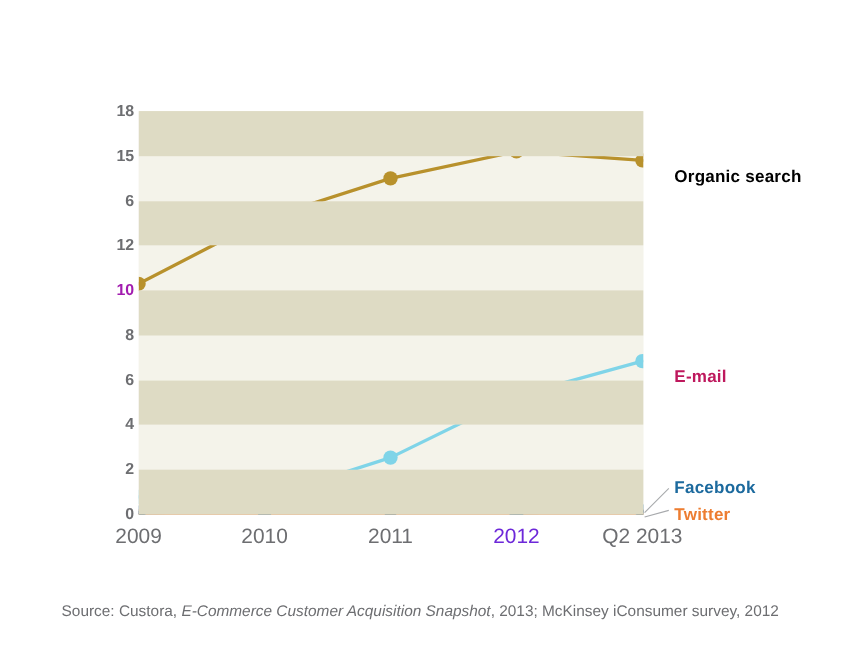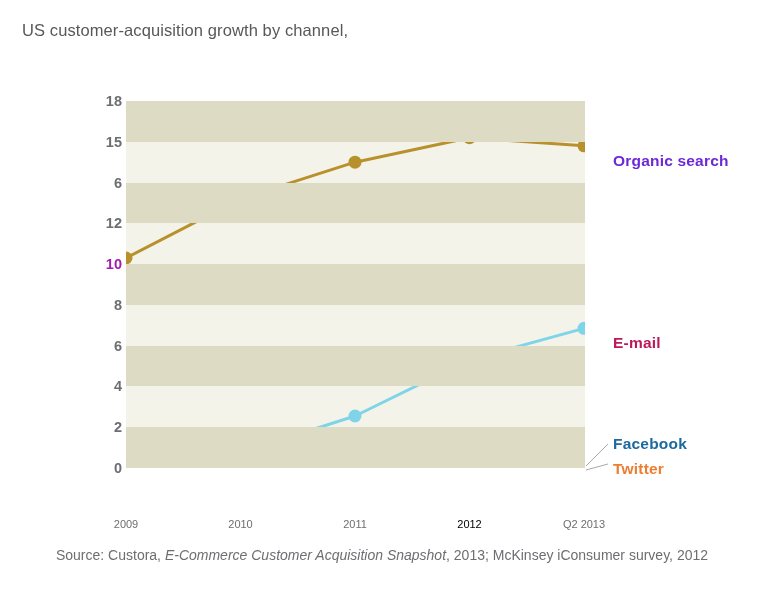--- a/index.html
+++ b/index.html
@@ -74,25 +74,24 @@
   #x-axis {
     position: absolute;
     left: 126px;
     top: 478px;
     width: 459px;
     height: 24px;
   }
   .x-tick {
     position: absolute;
     top: 0;
-    font-size: 11px;
+    font-size: 19px;
     color: #6d6e71;
     transform: translateX(-50%);
     white-space: nowrap;
-    margin-top: 40px;
   }
 
   
   .series-label {
     position: absolute;
     font-size: 15.5px;
     font-weight: bold;
     white-space: nowrap;
     letter-spacing: 0.2px;
   }
@@ -109,21 +108,20 @@
     text-align: center;
   }
   #source-note .src-em { font-style: italic; }
 
   svg { display: block; }
 </style>
 </head>
 <body>
 
 <div id="chart-title">
-  <span class="title-line">US customer-acquisition growth by channel,</span>
 </div>
 
 <div id="figure">
 
   <div id="plot-area">
     <div id="bands">
         <div class="band" style="top: 326.222px; height: 40.7778px; background: rgb(222, 219, 196);"></div>
         <div class="band" style="top: 244.667px; height: 40.7778px; background: rgb(222, 219, 196);"></div>
         <div class="band" style="top: 163.111px; height: 40.7778px; background: rgb(222, 219, 196);"></div>
         <div class="band" style="top: 81.5556px; height: 40.7778px; background: rgb(222, 219, 196);"></div>
@@ -172,25 +170,25 @@
       <div class="y-tick" style="top: 163.111px; color: #a21caf;">10</div>
       <div class="y-tick" style="top: 122.333px; color: rgb(109, 110, 113);">12</div>
       <div class="y-tick" style="top: 81.5556px; color: rgb(109, 110, 113);">6</div>
       <div class="y-tick" style="top: 40.7778px; color: rgb(109, 110, 113);">15</div>
       <div class="y-tick" style="top: 0px; color: rgb(109, 110, 113);">18</div>
     </div>
   <div id="x-axis">
       <div class="x-tick" style="left: 0px; color: rgb(109, 110, 113);">2009</div>
       <div class="x-tick" style="left: 114.5px; color: rgb(109, 110, 113);">2010</div>
       <div class="x-tick" style="left: 229px; color: rgb(109, 110, 113);">2011</div>
-      <div class="x-tick" style="left: 343.5px; color: #000000;">2012</div>
+      <div class="x-tick" style="left: 343.5px; color: #6d28d9;">2012</div>
       <div class="x-tick" style="left: 458px; color: rgb(109, 110, 113);">Q2 2013</div>
     </div>
   <div id="series-labels">
-      <div class="series-label" style="left: 613px; top: 152px; color: #6d28d9;">Organic search</div>
+      <div class="series-label" style="left: 613px; top: 152px; color: #000000;">Organic search</div>
       <div class="series-label" style="left: 613px; top: 334px; color: #be185d;">E-mail</div>
       <div class="series-label" style="left: 613px; top: 435px; color: rgb(28, 106, 158);">Facebook</div>
       <div class="series-label" style="left: 613px; top: 460px; color: rgb(237, 125, 49);">Twitter</div>
     </div>
 
 <svg width="768" height="601" style="position: absolute; left: 0px; top: 0px; pointer-events: none;">
       <line x1="586" y1="466" x2="608" y2="444" stroke="#a7a9ac" stroke-width="1"></line>
       <line x1="586" y1="470" x2="608" y2="464" stroke="#a7a9ac" stroke-width="1"></line>
     </svg>
   </div>

